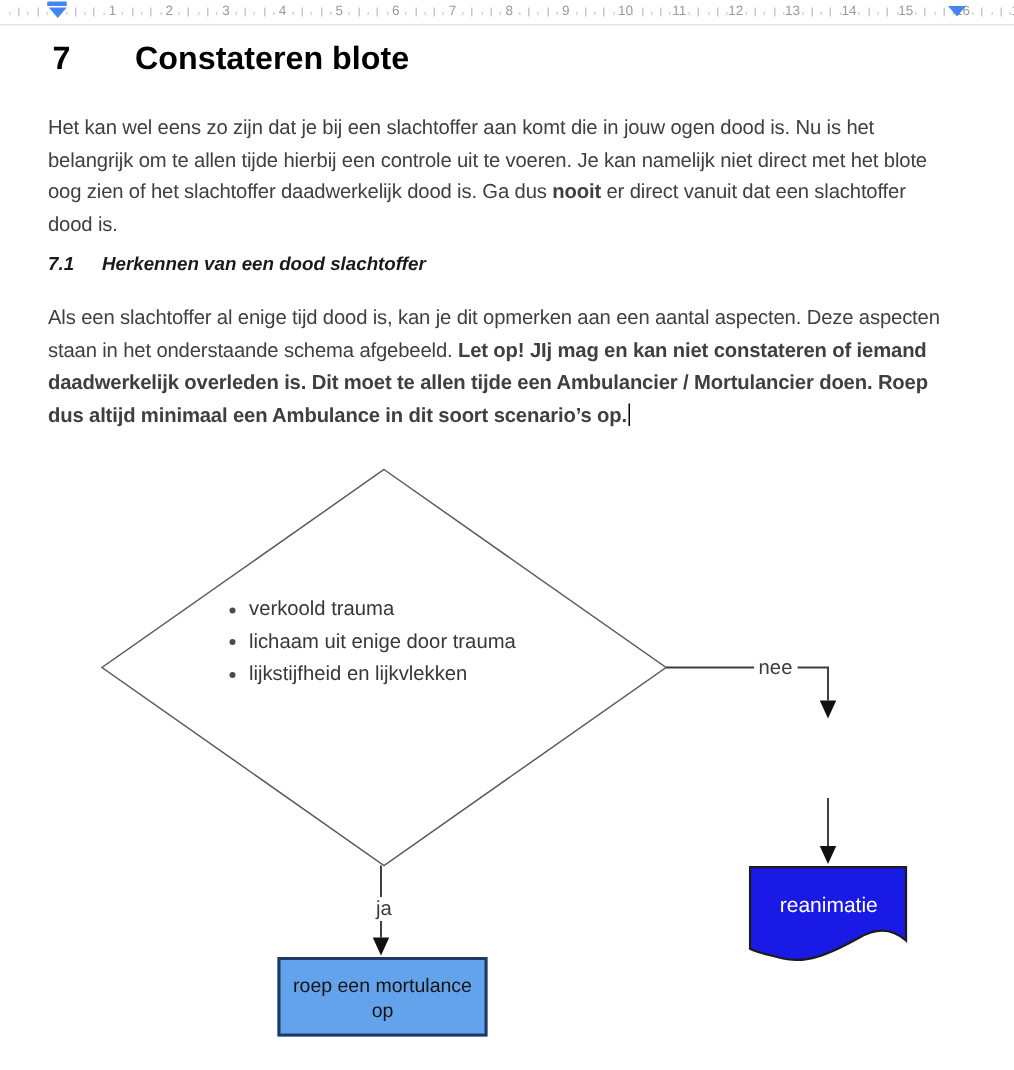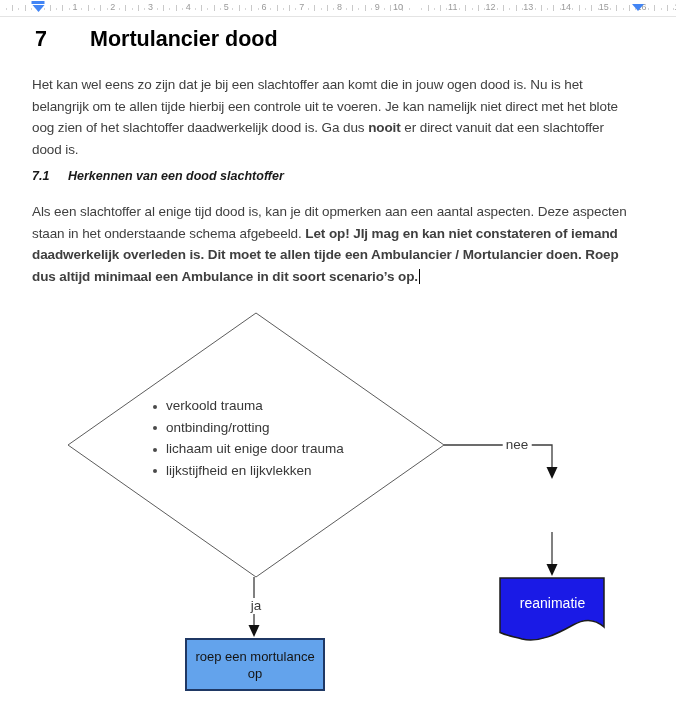--- a/index.html
+++ b/index.html
@@ -120,21 +120,21 @@
       <span class="tick bar" style="left: 352.05px;"></span>
       <span class="tick dot" style="left: 358.345px;"></span>
       <span class="tick bar" style="left: 364.64px;"></span>
       <span class="tick dot" style="left: 370.935px;"></span>
       <span class="ruler-num" style="left: 377.23px;">9</span>
       <span class="tick dot" style="left: 383.525px;"></span>
       <span class="tick bar" style="left: 389.82px;"></span>
       <span class="tick dot" style="left: 396.115px;"></span>
       <span class="tick bar" style="left: 402.41px;"></span>
       <span class="tick dot" style="left: 408.705px;"></span>
-      <span class="ruler-num" style="left: 398px;">10</span>
+      <span class="ruler-num" style="left: 417px;">10</span>
       <span class="tick dot" style="left: 421.295px;"></span>
       <span class="tick bar" style="left: 427.59px;"></span>
       <span class="tick dot" style="left: 433.885px;"></span>
       <span class="tick bar" style="left: 440.18px;"></span>
       <span class="tick dot" style="left: 446.475px;"></span>
       <span class="ruler-num" style="left: 452.77px;">11</span>
       <span class="tick dot" style="left: 459.065px;"></span>
       <span class="tick bar" style="left: 465.36px;"></span>
       <span class="tick dot" style="left: 471.655px;"></span>
       <span class="tick bar" style="left: 477.95px;"></span>
@@ -173,21 +173,21 @@
     </div>
   <div class="marker marker-left">
     <div class="fl-bar"></div>
     <div class="tri"></div>
   </div>
   <div class="marker marker-right">
     <div class="tri"></div>
   </div>
 </div>
 
-<h1 class="doc-title"><span class="num">7</span><span>Mortulancier dood</span></h1>
+<h1 class="doc-title"><span class="num">7</span><span>Constateren blote</span></h1>
 
 <p class="para" id="p1"><span>Het kan wel eens zo zijn dat je bij een slachtoffer aan komt die in jouw ogen dood is. Nu is het belangrijk om te allen tijde hierbij een controle uit te voeren. Je kan namelijk niet direct met het blote oog zien of het slachtoffer daadwerkelijk dood is. Ga dus </span><strong>nooit</strong><span> er direct vanuit dat een slachtoffer dood is.</span></p>
 
 <h2 class="sub-heading"><span class="num">7.1</span><span>Herkennen van een dood slachtoffer</span></h2>
 
 <p class="para" id="p2"><span>Als een slachtoffer al enige tijd dood is, kan je dit opmerken aan een aantal aspecten. Deze aspecten staan in het onderstaande schema afgebeeld. </span><strong>Let op! JIj mag en kan niet constateren of iemand daadwerkelijk overleden is. Dit moet te allen tijde een Ambulancier / Mortulancier doen. Roep dus altijd minimaal een Ambulance in dit soort scenario’s op.</strong><span class="caret"></span></p>
 
 <div class="diagram">
   <svg class="wires" width="676" height="413" viewBox="0 0 676 413">
 
@@ -198,21 +198,20 @@
 
     <line x1="552" y1="232" x2="552" y2="264" stroke="#3c3c3c" stroke-width="1.3"></line>
     <polygon points="546.5,264 557.5,264 552,276" fill="#111"></polygon>
 
     <line x1="254" y1="277" x2="254" y2="325" stroke="#3c3c3c" stroke-width="1.3"></line>
     <polygon points="248.5,325 259.5,325 254,337" fill="#111"></polygon>
   </svg>
 
   <ul class="bullet-list">
     <li>verkoold trauma</li>
-    <li>ontbinding/rotting</li>
     <li>lichaam uit enige door trauma</li>
     <li>lijkstijfheid en lijkvlekken</li>
   </ul>
 
   <span class="edge-label" id="label-nee">nee</span>
   <span class="edge-label" id="label-ja">ja</span>
 
 
   <div class="node node-doc">
     <svg width="107" height="66" viewBox="0 0 107 66">

